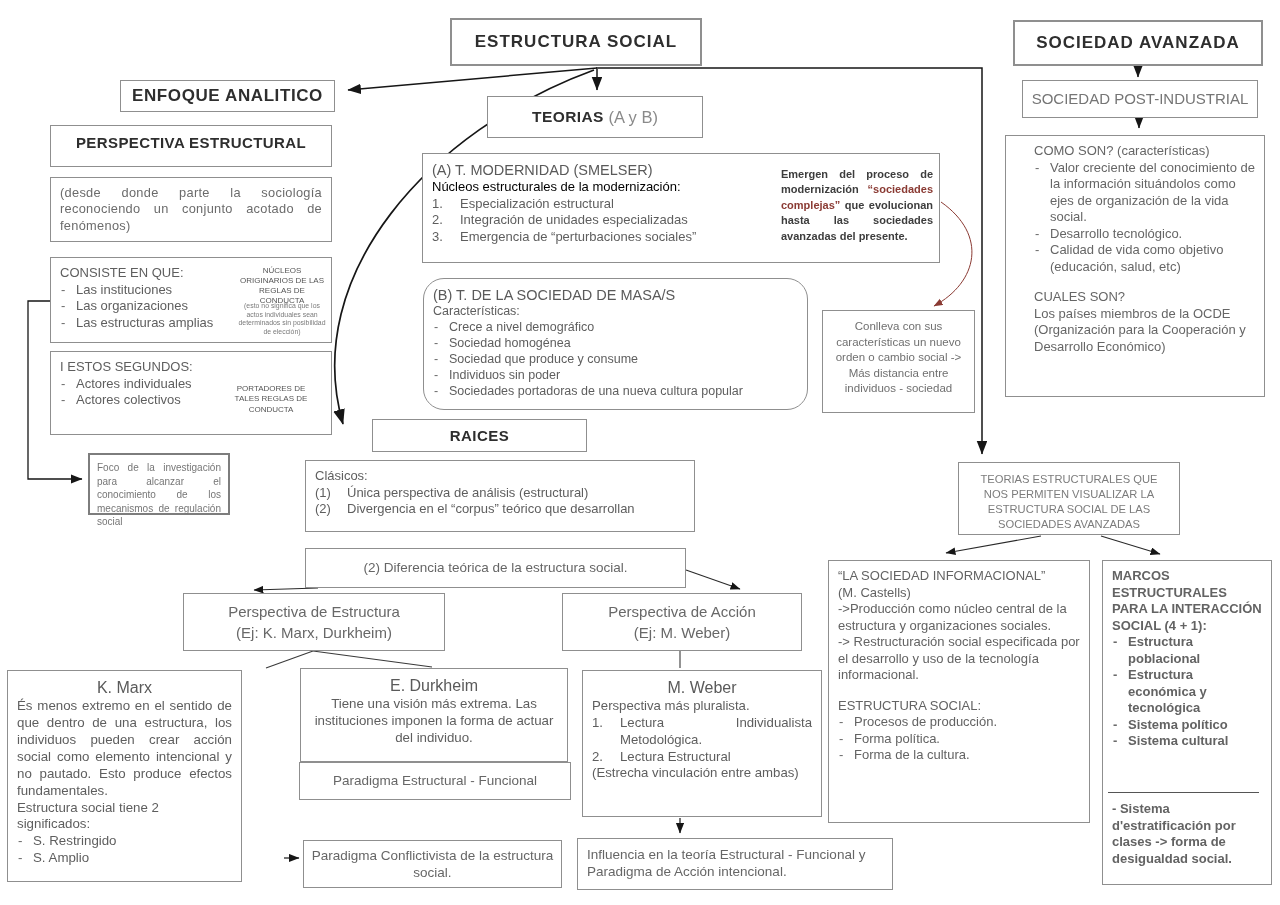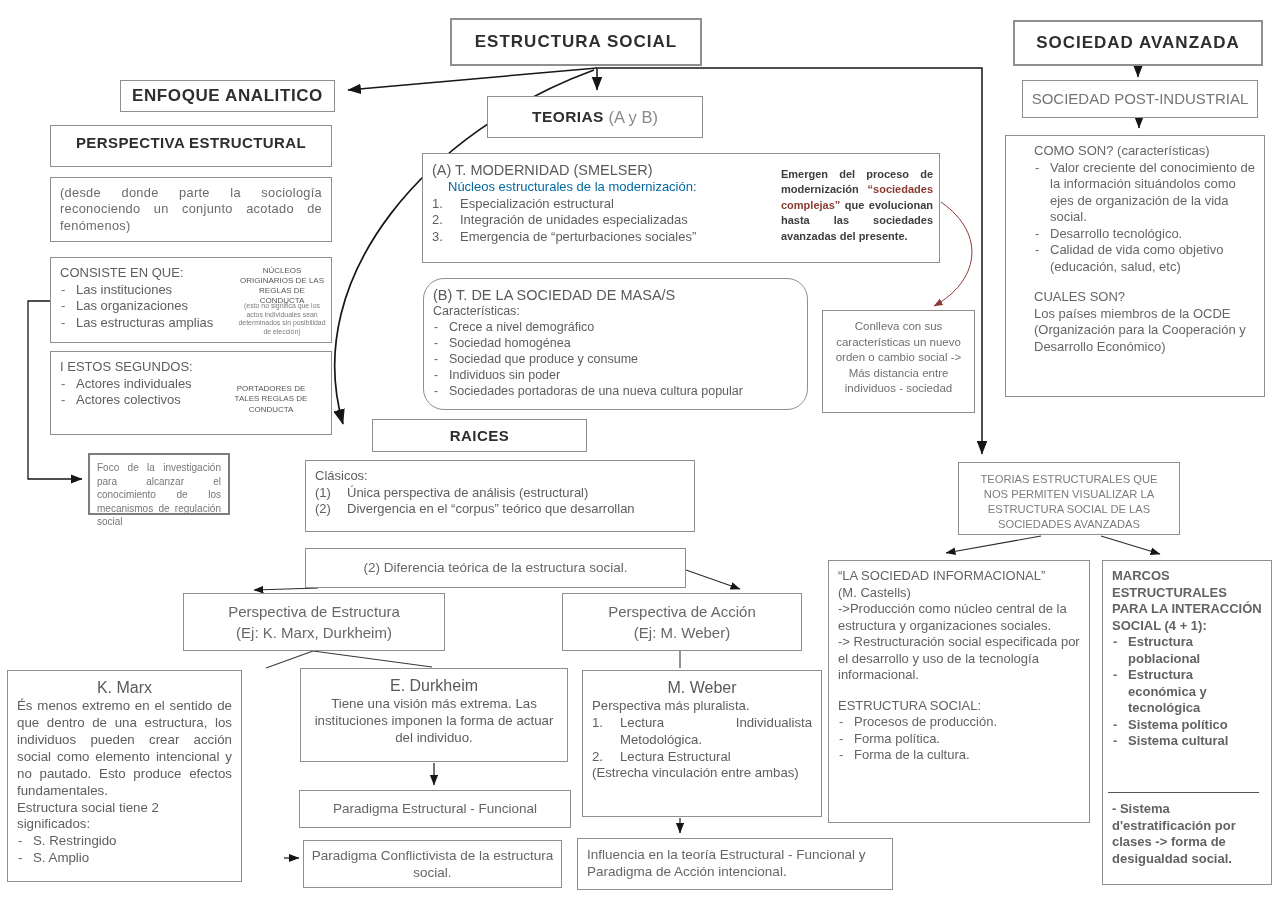--- a/index.html
+++ b/index.html
@@ -9,21 +9,21 @@
        font-size:13px;line-height:1.27;color:#5e5e5e;}
   .pad{padding:7px 9px;}
   .ttl{display:flex;align-items:center;justify-content:center;text-align:center;
        font-weight:bold;color:#2e2e2e;letter-spacing:1px;}
   .ctr{text-align:center;}
   .just{text-align:justify;}
   .li{display:flex;}
   .li .b{flex:none;width:15px;padding-left:1px;color:#6a6a6a;}
   .li .t{flex:1;}
   .li .n{flex:none;width:28px;}
-  .subhead{color:#0369a1;margin-left:16px;}
+  .subhead{color:#000000;}
   .head{font-size:14.5px;color:#5a5a5a;}
   .side{position:absolute;text-align:center;color:#555;}
   .gap{height:14px;}
   svg{position:absolute;left:0;top:0;pointer-events:none;}
 </style>
 </head>
 <body>
 
 <div id="canvas">
 
@@ -237,21 +237,21 @@
         <span class="b">-</span>
       <span class="t">S. Amplio</span>
       </div>
   </div>
 
   <div class="box ctr pad" style="left:300px;top:668px;width:268px;height:94px;font-size:13.3px;">
     <div style="font-size:16px;color:#5a5a5a;">E. Durkheim</div>
     <div>Tiene una visión más extrema. Las instituciones imponen la forma de actuar del individuo.</div>
   </div>
 
-  <div class="box ctr" style="left:299px;top:790px;width:272px;height:38px;padding-top:9px;font-size:13.5px;color:#666;">
+  <div class="box ctr" style="left:299px;top:762px;width:272px;height:38px;padding-top:9px;font-size:13.5px;color:#666;">
     <span>Paradigma Estructural - Funcional</span>
   </div>
 
   <div class="box ctr" style="left:303px;top:840px;width:259px;height:48px;padding-top:6px;font-size:13.5px;color:#666;">
     <span>Paradigma Conflictivista de la estructura social.</span>
   </div>
 
   <div class="box pad" style="left:582px;top:670px;width:240px;height:147px;font-size:13.2px;">
     <div class="ctr" style="font-size:16px;color:#5a5a5a;">M. Weber</div>
     <div>Perspectiva más pluralista.</div>

